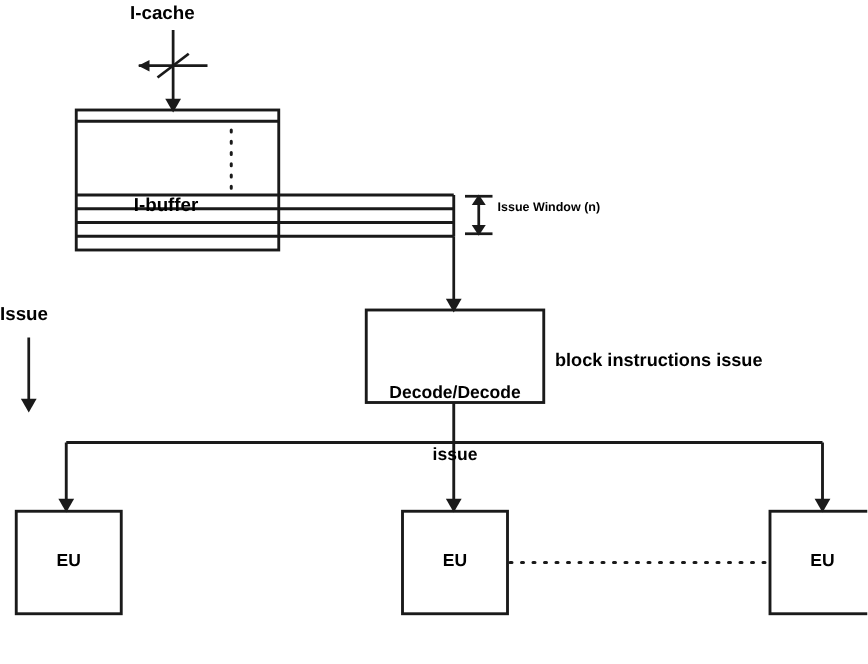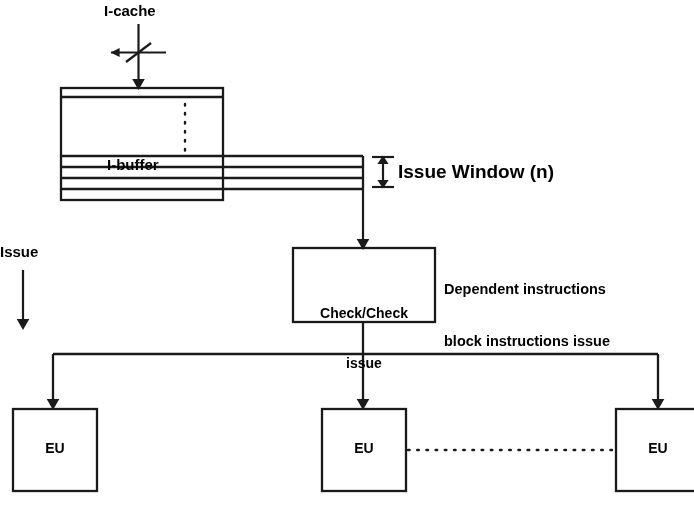--- a/index.html
+++ b/index.html
@@ -26,21 +26,21 @@
   .lbl {
     position: absolute;
     font-family: "Liberation Sans", sans-serif;
     font-weight: bold;
     color: #000000;
     white-space: pre;
     line-height: 1.18;
   }
   .lbl-icache   { left: 104px; top: 2px;   font-size: 15px; }
   .lbl-ibuffer  { left: 107px;  top: 121px; font-size: 15px; margin-top: 35px; }
-  .lbl-issuewin { left: 398px; top: 161px; font-size: 19px; }
+  .lbl-issuewin { left: 398px; top: 161px; font-size: 10px; }
   .lbl-issue    { left: 0px;   top: 243px; font-size: 15px; }
   .lbl-decode   { left: 299px; top: 272px; font-size: 14px; width: 130px; text-align: center; }
   .lbl-depend   { left: 444px; top: 247px; font-size: 14.5px; }
   .lbl-eu1      { left: 13px;  top: 440px; font-size: 14px; width: 84px; text-align: center; }
   .lbl-eu2      { left: 322px; top: 440px; font-size: 14px; width: 84px; text-align: center; }
   .lbl-eu3      { left: 616px; top: 440px; font-size: 14px; width: 84px; text-align: center; }
   .lbl-caption  { left: 240px; top: 499px; font-size: 14.5px; }
 </style>
 </head>
 <body>
@@ -135,26 +135,25 @@
       <line x1="408" y1="450" x2="614" y2="450"></line>
     </g>
   </svg>
 
   <div class="lbl lbl-icache">I-cache</div>
   <div class="lbl lbl-ibuffer">I-buffer</div>
   <div class="lbl lbl-issuewin">Issue Window (n)</div>
   <div class="lbl lbl-issue">Issue</div>
 
   <div class="lbl lbl-decode">
-    <div>Check/Check</div>
+    <div>Decode/Decode</div>
     <div>issue</div>
   </div>
 
   <div class="lbl lbl-depend">
-    <div>Dependent instructions</div>
     <div>block instructions issue</div>
   </div>
 
   <div class="lbl lbl-eu1">EU</div>
   <div class="lbl lbl-eu2">EU</div>
   <div class="lbl lbl-eu3">EU</div>
 
 
 </div>
 

